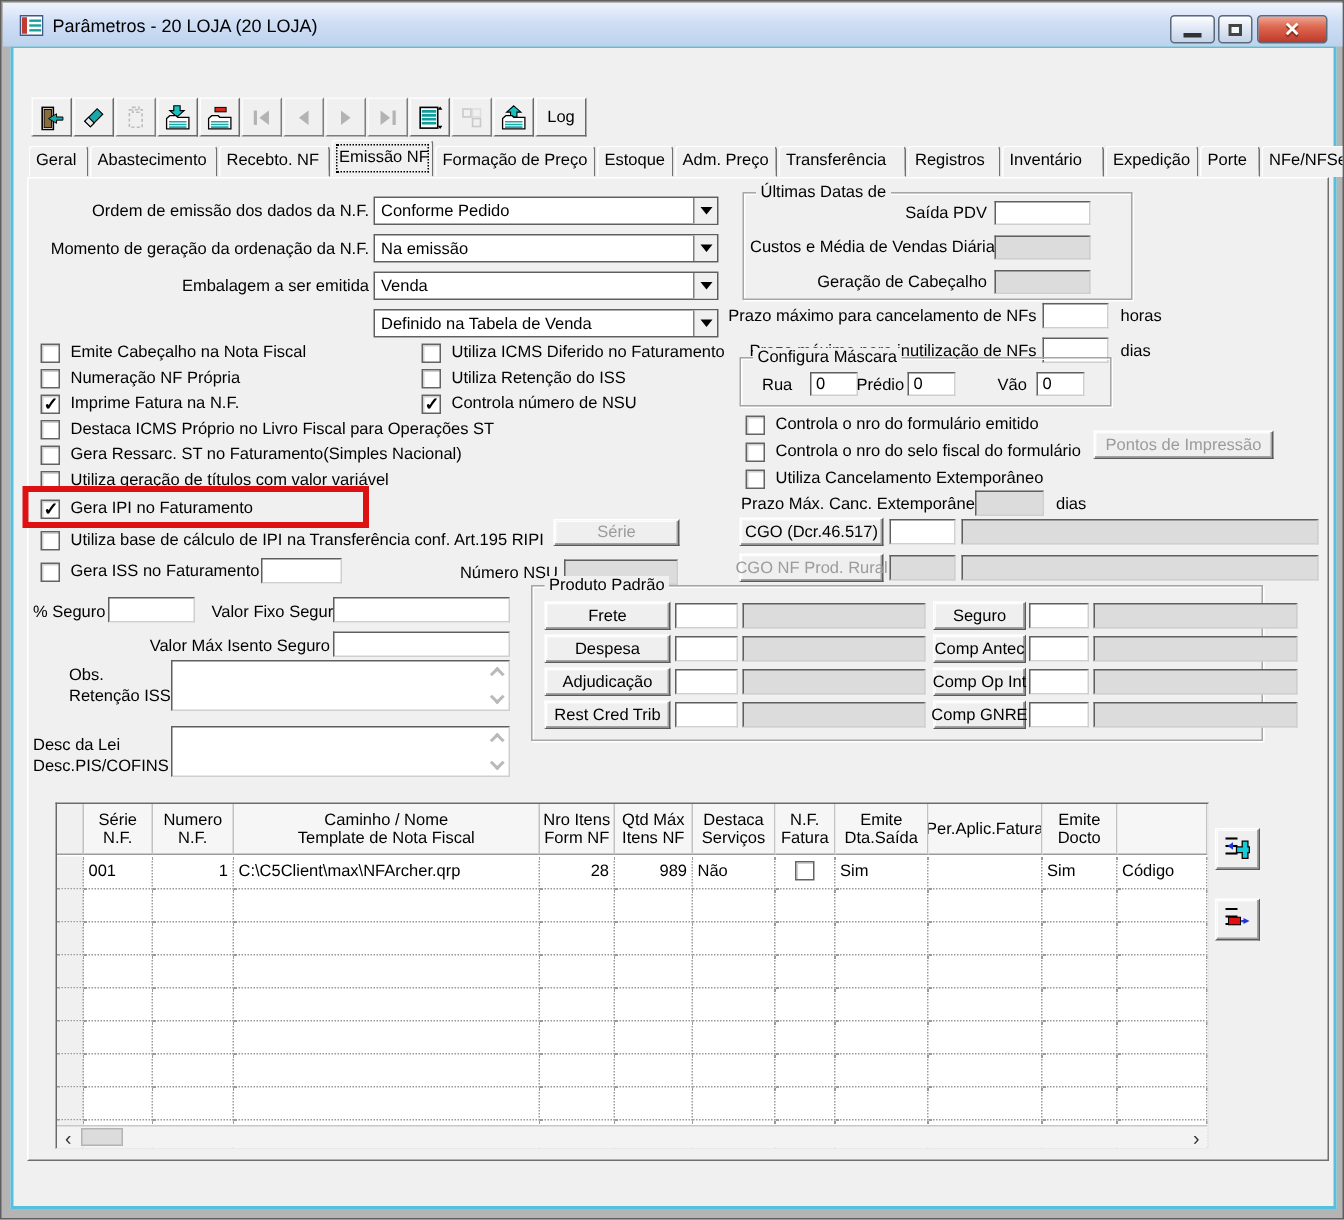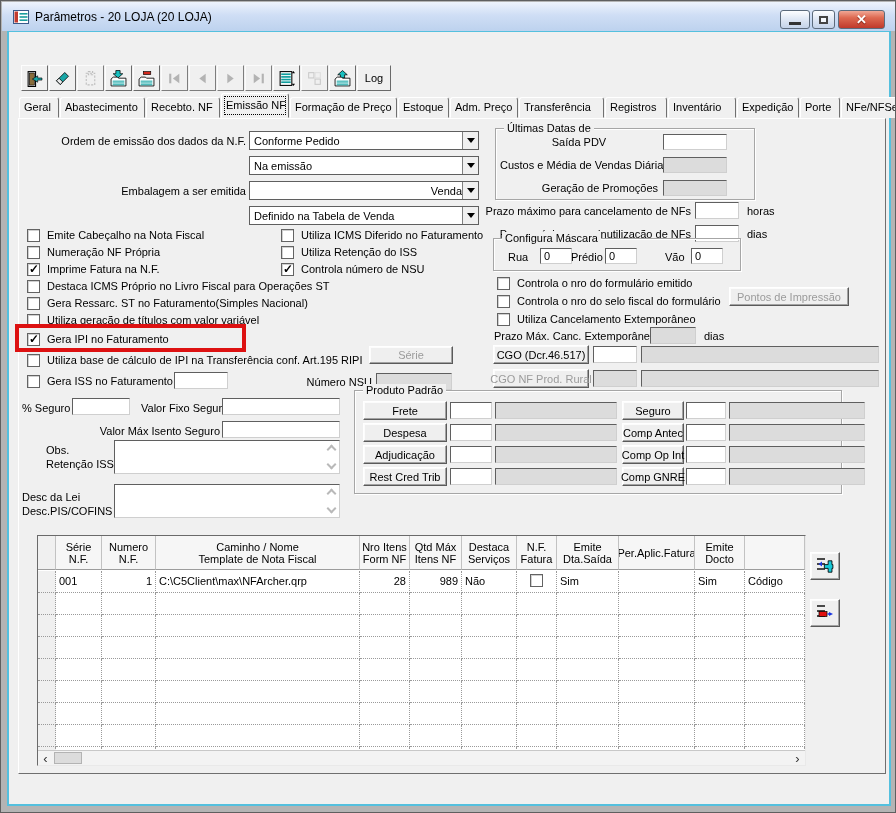--- a/index.html
+++ b/index.html
@@ -441,46 +441,47 @@
         <line x1="13.5" y1="11" x2="16" y2="11" stroke="#1a34e0" stroke-width="1.5"></line>
       </svg>
     </div>
   <div class="lbl r" style="left: 10px; top: 103px; width: 227px;">Ordem de emissão dos dados da N.F.</div>
       <div class="combo" style="left: 240px; top: 99px; width: 230px;">
         <span class="val">Conforme Pedido</span>
         <span class="dbtn">
           <span class="arr"></span>
         </span>
       </div>
+      <div class="lbl r" style="left: 10px; top: 128px; width: 227px;">Momento de geração da ordenação da N.F.</div>
       <div class="combo" style="left: 240px; top: 124px; width: 230px;">
         <span class="val">Na emissão</span>
         <span class="dbtn">
           <span class="arr"></span>
         </span>
       </div>
       <div class="lbl r" style="left: 10px; top: 153px; width: 227px;">Embalagem a ser emitida</div>
-      <div class="combo" style="left: 240px; top: 149px; width: 230px; text-align: right;">
+      <div class="combo" style="left: 240px; top: 149px; width: 230px;">
         <span class="val">Venda</span>
         <span class="dbtn">
           <span class="arr"></span>
         </span>
       </div>
       <div class="combo" style="left: 240px; top: 174px; width: 230px;">
         <span class="val">Definido na Tabela de Venda</span>
         <span class="dbtn">
           <span class="arr"></span>
         </span>
       </div>
       <div class="grp" style="left: 486px; top: 96px; width: 260px; height: 72px;">
         <span class="legend">Últimas Datas de</span>
-        <div class="lbl r" style="left: 4px; top: 7px; width: 158px; position: absolute; text-align: center;">Saída PDV</div>
+        <div class="lbl r" style="left: 4px; top: 7px; width: 158px; position: absolute;">Saída PDV</div>
         <input class="fld" style="left: 167px; top: 5px; width: 64px; height: 16px; position: absolute;">
         <div class="lbl r" style="left: 4px; top: 30px; width: 158px; position: absolute;">Custos e Média de Vendas Diária</div>
         <input class="fld dis" style="left: 167px; top: 28px; width: 64px; height: 16px; position: absolute;">
-        <div class="lbl r" style="left: 4px; top: 53px; width: 158px; position: absolute;">Geração de Promoções</div>
+        <div class="lbl r" style="left: 4px; top: 53px; width: 158px; position: absolute;">Geração de Cabeçalho</div>
         <input class="fld dis" style="left: 167px; top: 51px; width: 64px; height: 16px; position: absolute;">
       </div>
       <div class="lbl r" style="left: 460px; top: 173px; width: 222px;">Prazo máximo para cancelamento de NFs</div>
       <input class="fld" style="left: 686px; top: 170px; width: 44px;">
       <div class="lbl" style="left: 738px; top: 173px;">horas</div>
       <div class="lbl r" style="left: 460px; top: 196px; width: 222px;">Prazo máximo para inutilização de NFs</div>
       <input class="fld" style="left: 686px; top: 193px; width: 44px;">
       <div class="lbl" style="left: 738px; top: 196px;">dias</div>
       <div class="cbx" style="left: 18px; top: 197px;"></div>
       <div class="lbl" style="left: 38px; top: 197px;">Emite Cabeçalho na Nota Fiscal</div>

